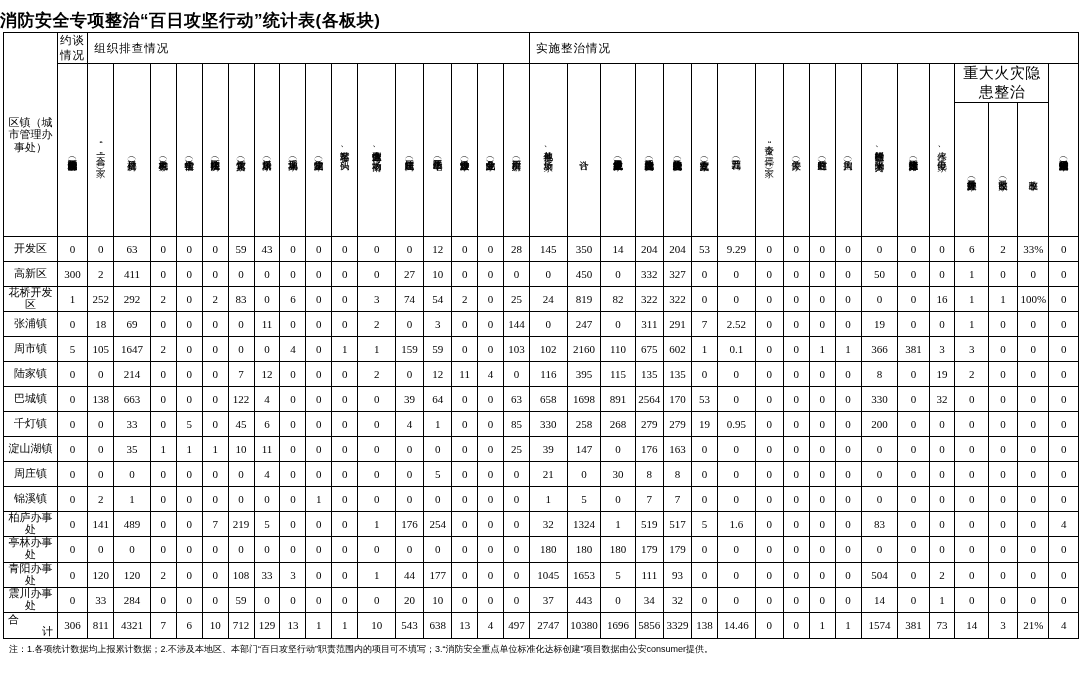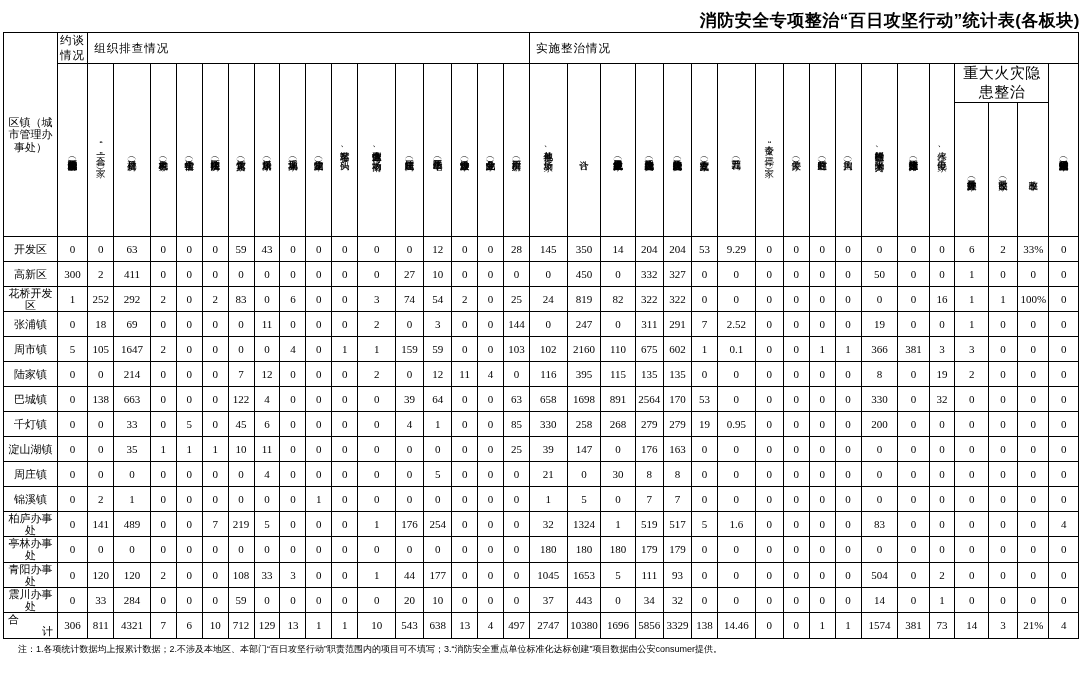--- a/index.html
+++ b/index.html
@@ -14,21 +14,21 @@
     color: #000000;
     overflow: hidden;
   }
   .page {
     position: relative;
     width: 1080px;
     height: 697px;
     box-sizing: border-box;
   }
   .title {
-    text-align: right;
+    text-align: left;
     font-size: 17px;
     font-weight: bold;
     letter-spacing: 0.5px;
     padding-top: 9px;
     font-family: "Liberation Sans", "DejaVu Sans", sans-serif;
   }
   .daterange {
     text-align: right;
     font-size: 14.5px;
     padding-right: 72px;
@@ -87,42 +87,42 @@
     padding: 0 2px;
   }
   th.subband {
     height: 15px;
     font-size: 15px;
     font-family: Liberation Sans, sans-serif;
     letter-spacing: 0.5px;
   }
   td.rowlabel {
     font-size: 11px;
-    font-family: Liberation Serif, serif;
+    font-family: Liberation Mono, monospace;
     line-height: 1.1;
     padding: 1px 1px;
     margin-left: 40px;
   }
   td.num {
     font-size: 11px;
     font-family: "Liberation Serif", "DejaVu Serif", serif;
   }
   tr.datarow td { height: 24px; }
   tr.totalrow td { height: 25px; }
   td.totallabel {
     font-size: 11px;
     font-family: "Liberation Sans", "DejaVu Sans", sans-serif;
     line-height: 1.1;
     text-align: center;
   }
   td.totallabel .tl1 { display:block; text-align:left; padding-left:4px;}
   td.totallabel .tl2 { display:block; text-align:right; padding-right:4px;}
   .footnote {
     font-size: 9px;
-    padding-left: 18px;
+    padding-left: 9px;
     padding-top: 4px;
     letter-spacing: 0px;
     font-family: "Liberation Sans", "DejaVu Sans", sans-serif;
     white-space: nowrap;
   }
 </style>
 </head>
 <body>
 
 <div class="page">

